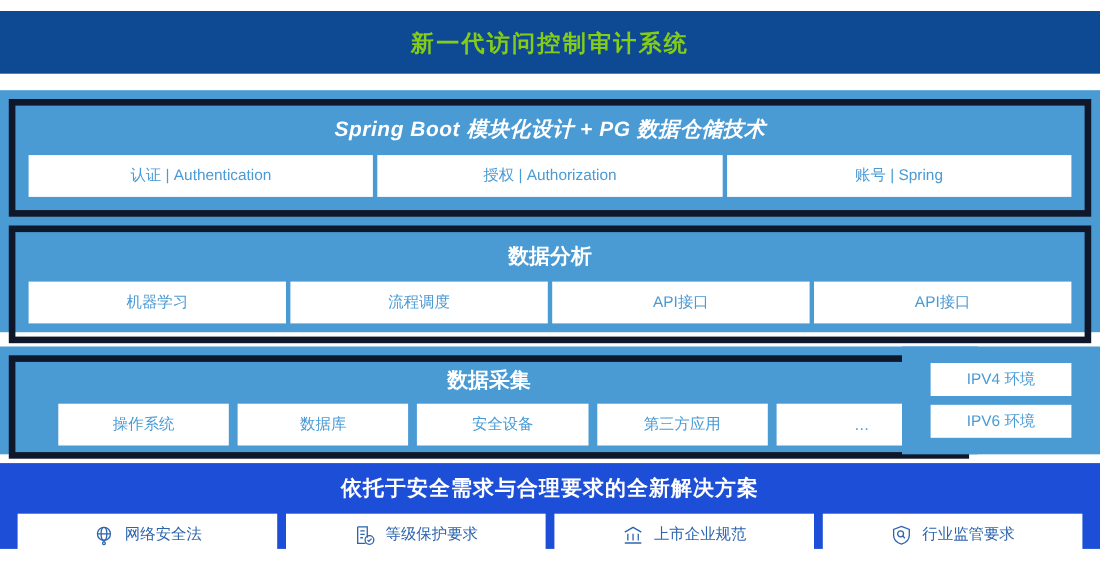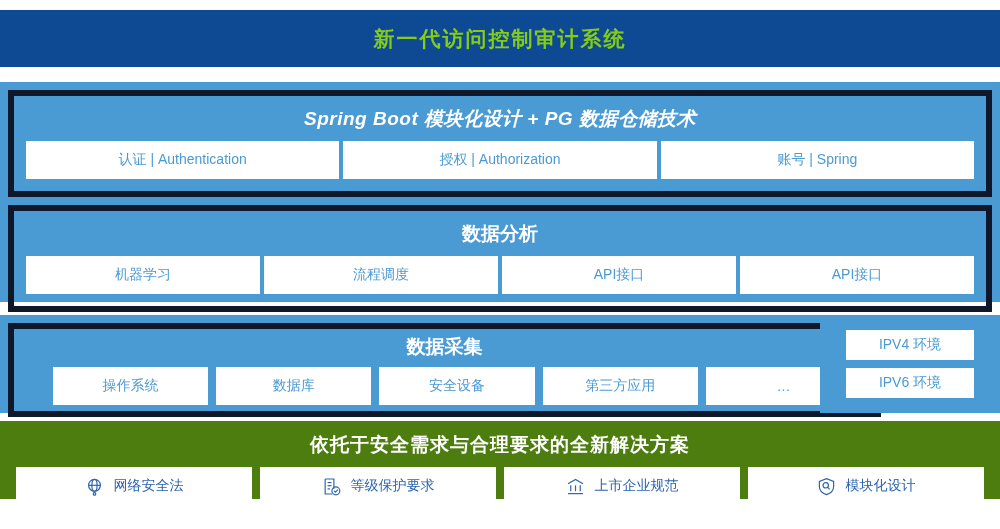--- a/index.html
+++ b/index.html
@@ -44,21 +44,21 @@
     left: 0;
     background: #4a9ad4;
   }
 
   .band-app { top: 82px; width: 1000px; height: 220px; padding: 8px; }
   .band-collect { top: 315px; width: 889px; height: 98px; padding: 8px; }
   .band-ip { top: 315px; left: 820px; width: 180px; height: 98px; padding: 10px 26px; }
   .band-bottom {
     position: absolute;
     left: 0; top: 421px; width: 1000px; height: 78px;
-    background: #4d7c0f;
+    background: #1d4ed8;
     padding: 8px;
   }
 
   
   .group {
     border: 6px solid #0f172a;
     padding: 8px 12px 12px 12px;
   }
   .group + .group { margin-top: 8px; }
 
@@ -237,19 +237,19 @@
       </div>
 
       <div class="bottom-card">
         <span class="ico">
           <svg viewBox="0 0 24 24" fill="none" stroke="#2d64ae" stroke-width="1.5">
             <path d="M12 2 L21 5.5 V12 C21 17 17 20.7 12 22.2 C7 20.7 3 17 3 12 V5.5 Z"></path>
             <circle cx="11" cy="10.5" r="3.4"></circle>
             <line x1="13.5" y1="13" x2="16" y2="15.6"></line>
           </svg>
         </span>
-        <span>模块化设计</span>
+        <span>行业监管要求</span>
       </div>
 
     </div>
   </div>
 
 </div>
 
 </body></html>

